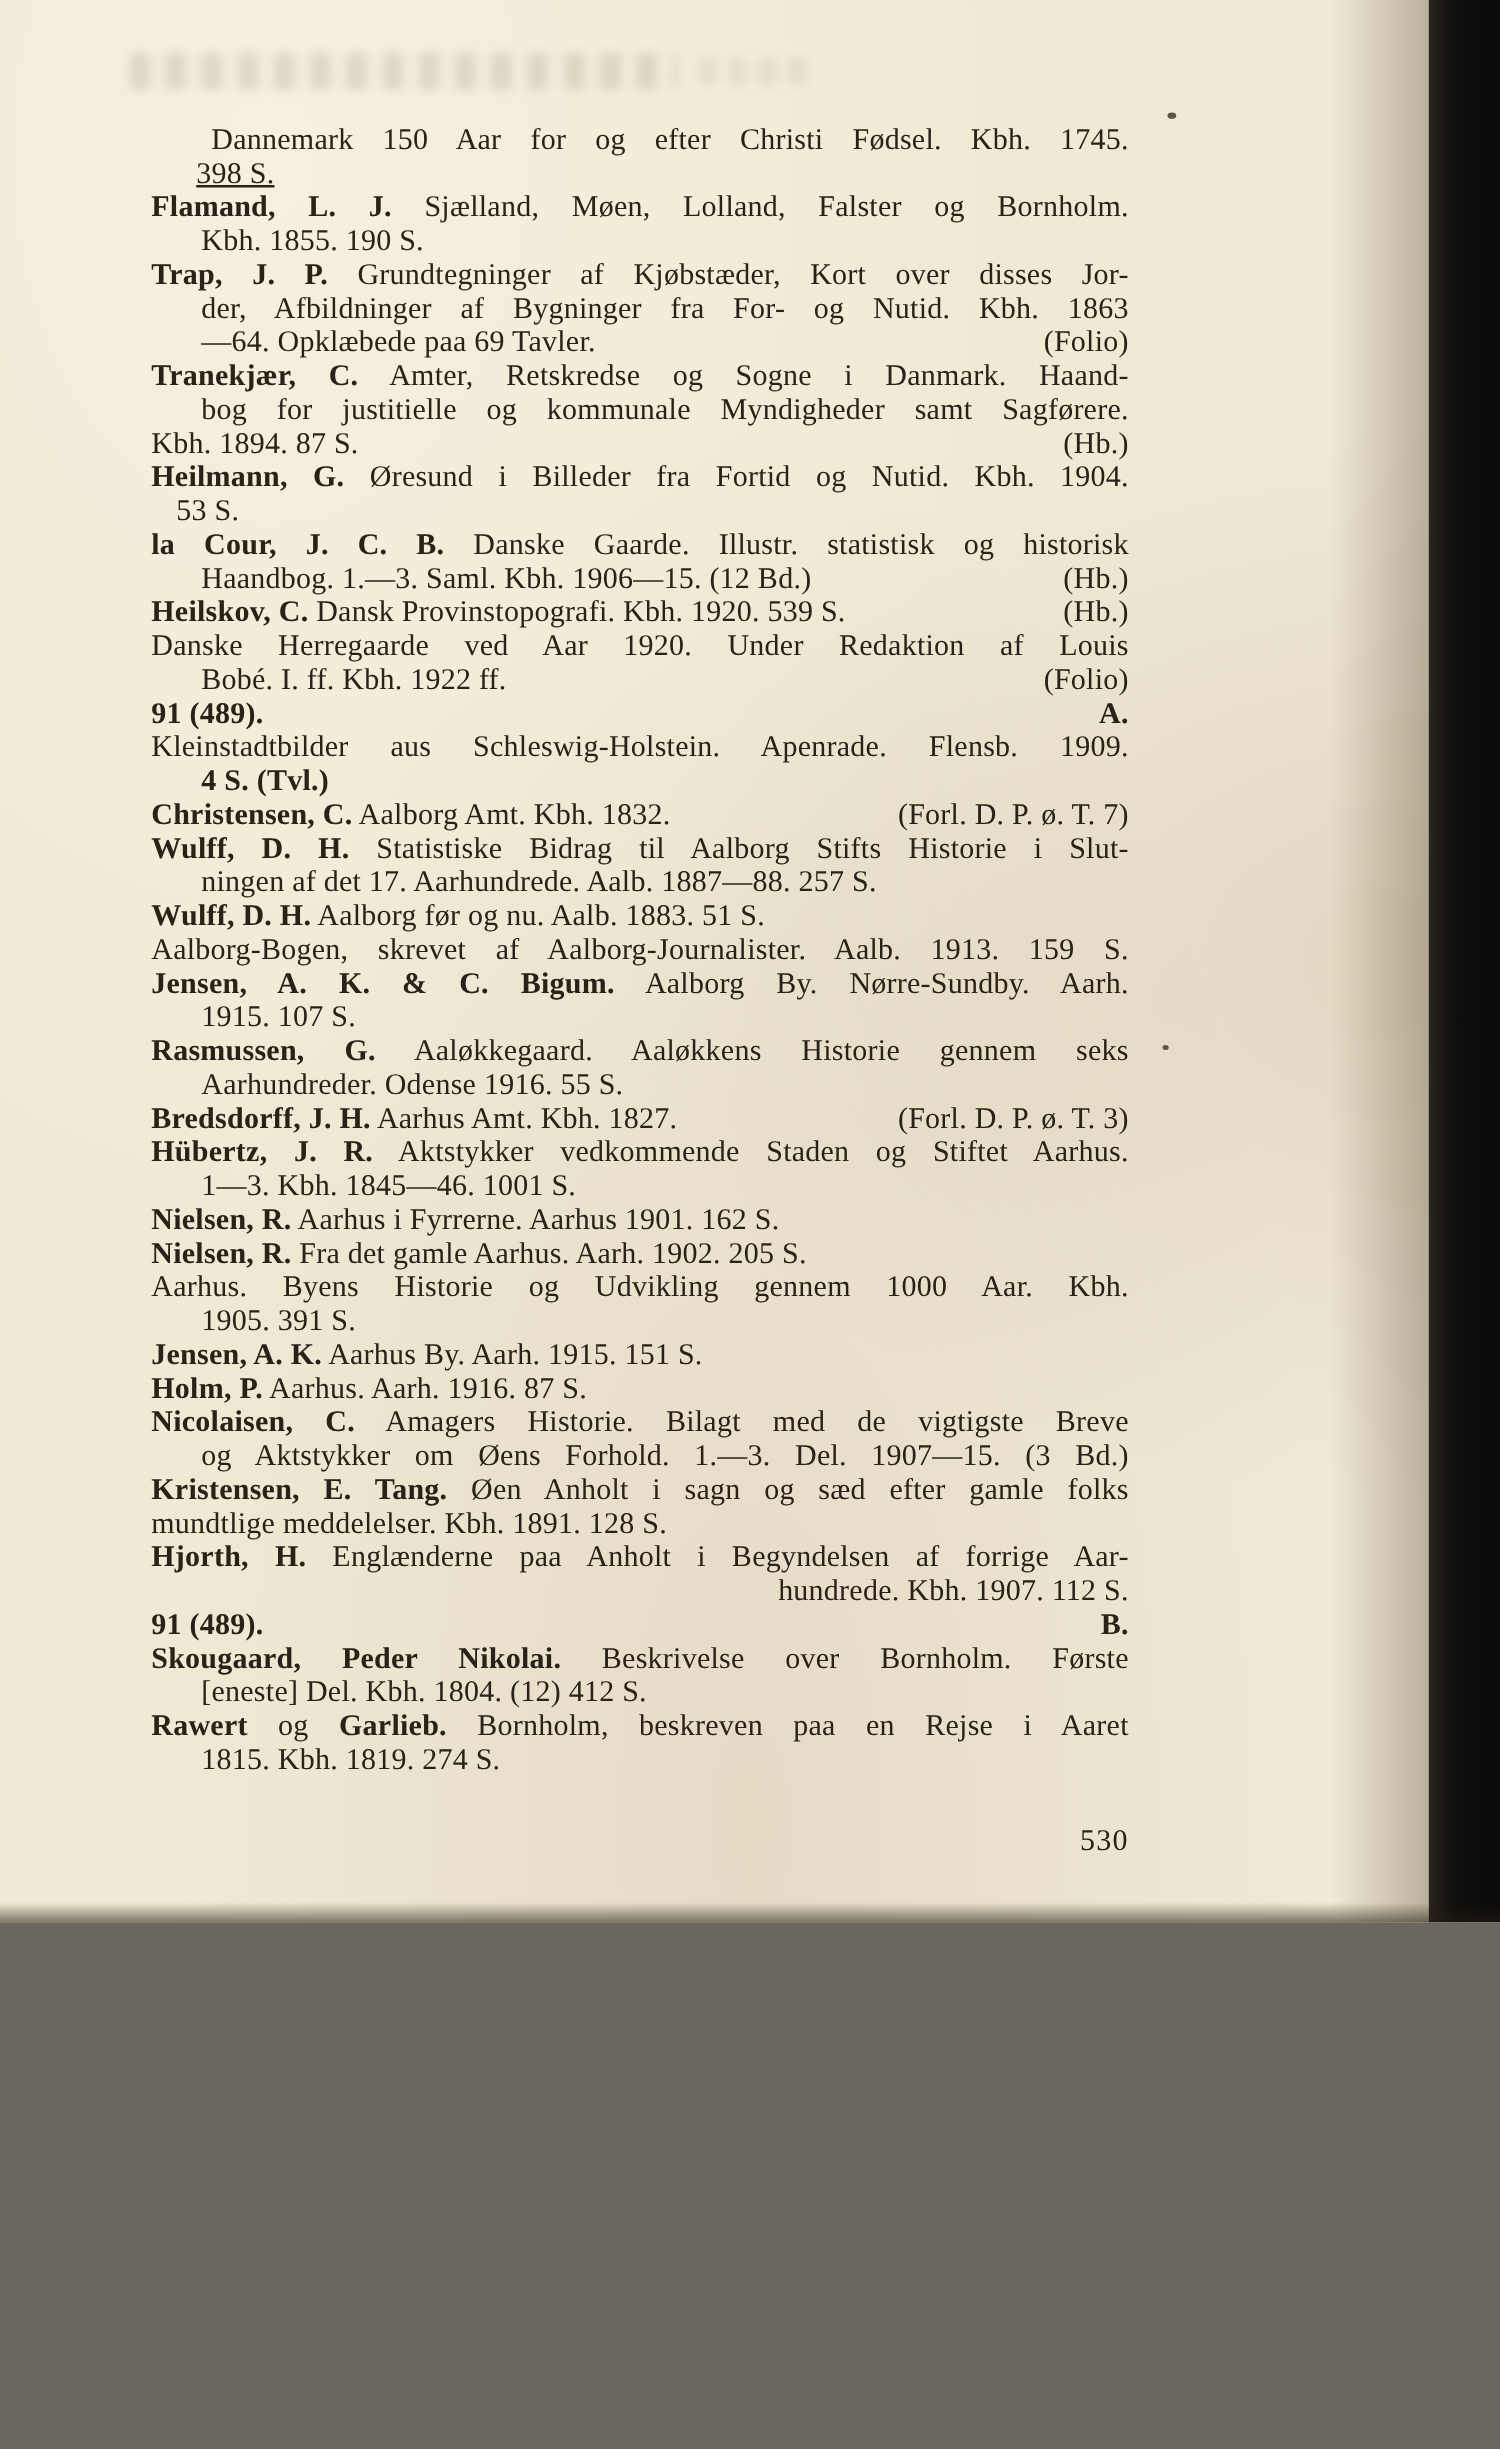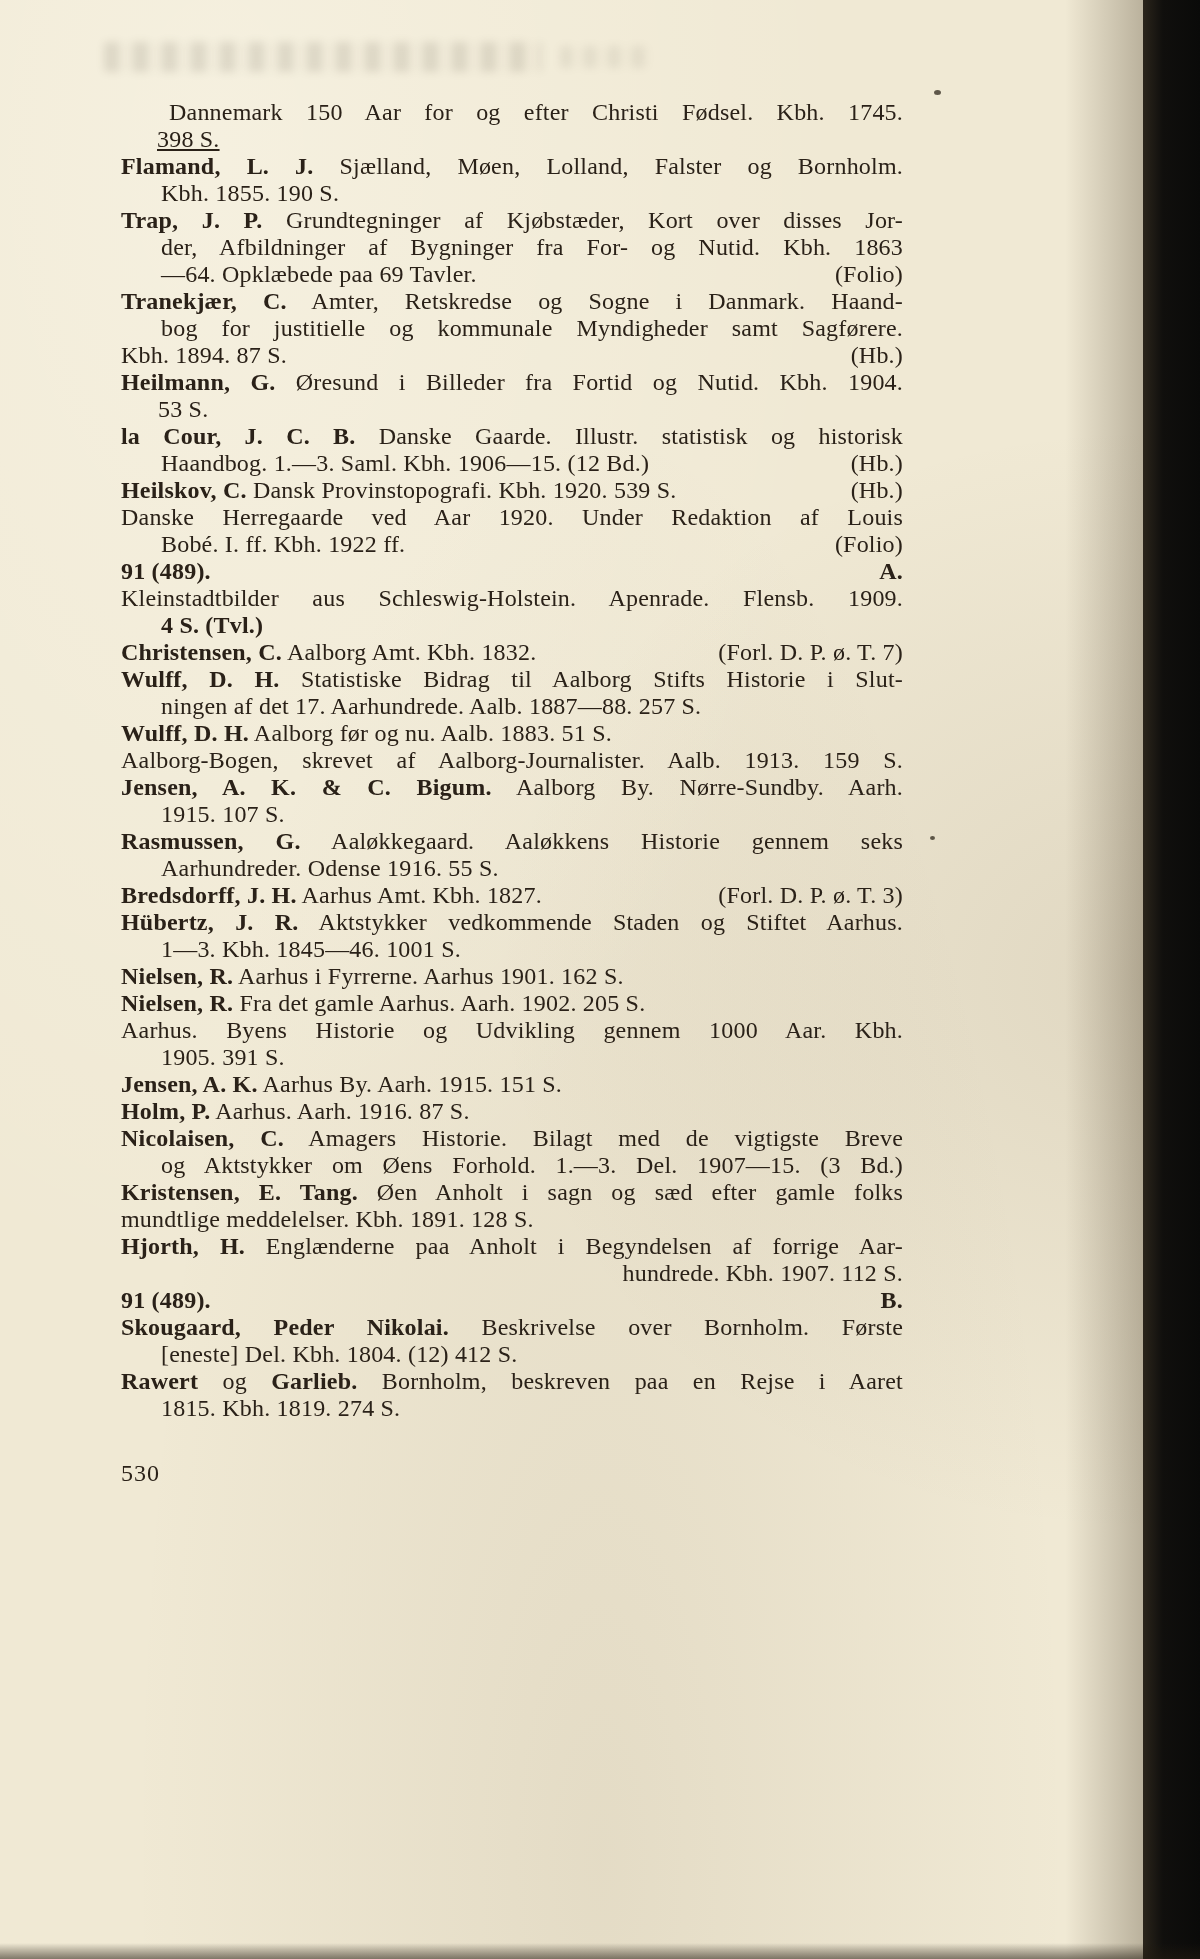--- a/index.html
+++ b/index.html
@@ -1,20 +1,20 @@
 <!DOCTYPE html>
 <html><head>
 <meta charset="utf-8">
 <style>
   * { box-sizing: border-box; }
   html, body { margin: 0; padding: 0; background: #6b675e; }
   .scan {
     position: relative;
     width: 1200px;
-    height: 1959px;
+    height: 1538px;
     overflow: hidden;
     background:
       radial-gradient(ellipse at 18% 8%, rgba(255,253,244,0.35), rgba(255,253,244,0) 45%),
       radial-gradient(ellipse at 50% 95%, rgba(120,100,68,0.10), rgba(120,100,68,0) 55%),
       radial-gradient(ellipse at 95% 50%, rgba(110,90,60,0.12), rgba(110,90,60,0) 40%),
       #f0e9d4;
     font-family: "Liberation Serif", "DejaVu Serif", serif;
     color: #2a2118;
   }
   .textblock {
@@ -29,21 +29,21 @@
   .line { min-height: 27px; }
   .line.justify { text-align: justify; text-align-last: justify; }
   .line.split { display: flex; justify-content: space-between; align-items: baseline; }
   .line.split .ltext { white-space: nowrap; }
   .bold { font-weight: bold; }
   .pagenum {
     position: absolute;
     top: 1460px;
     left: 121px;
     width: 782px;
-    text-align: left;
+    text-align: right;
     font-size: 24px;
     letter-spacing: 1px;
   }
   .band {
     position: absolute;
     top: 0; right: 0;
     width: 57px; height: 100%;
     background: linear-gradient(to right, #2b251b 0%, #100f0d 35%, #0a0a09 100%);
   }
   .band-shadow {
@@ -103,21 +103,21 @@
         <span class="ltext"><span>—64. Opklæbede paa 69 Tavler.</span></span>
         <span class="rtext">(Folio)</span>
       </div>
       <div class="line justify"><span class="ltext"><span class="bold">Tranekjær, C.</span><span> Amter, Retskredse og Sogne i Danmark. Haand-</span></span></div>
       <div class="line justify" style="margin-left: 40px;"><span class="ltext"><span>bog for justitielle og kommunale Myndigheder samt Sagførere.</span></span></div>
       <div class="line split" style="">
         <span class="ltext"><span>Kbh. 1894. 87 S.</span></span>
         <span class="rtext">(Hb.)</span>
       </div>
       <div class="line justify"><span class="ltext"><span class="bold">Heilmann, G.</span><span> Øresund i Billeder fra Fortid og Nutid. Kbh. 1904.</span></span></div>
-      <div class="line" style="margin-left: 37px;"><span class="ltext"><span>53 S.</span></span></div>
+      <div class="line" style="margin-left: 20px;"><span class="ltext"><span>53 S.</span></span></div>
       <div class="line justify"><span class="ltext"><span class="bold">la Cour, J. C. B.</span><span> Danske Gaarde. Illustr. statistisk og historisk</span></span></div>
       <div class="line split" style="margin-left: 40px; gap: 40px;">
         <span class="ltext"><span>Haandbog. 1.—3. Saml. Kbh. 1906—15. (12 Bd.)</span></span>
         <span class="rtext">(Hb.)</span>
       </div>
       <div class="line split">
         <span class="ltext"><span class="bold">Heilskov, C.</span><span> Dansk Provinstopografi. Kbh. 1920. 539 S.</span></span>
         <span class="rtext">(Hb.)</span>
       </div>
       <div class="line justify"><span class="ltext"><span>Danske Herregaarde ved Aar 1920. Under Redaktion af Louis</span></span></div>

